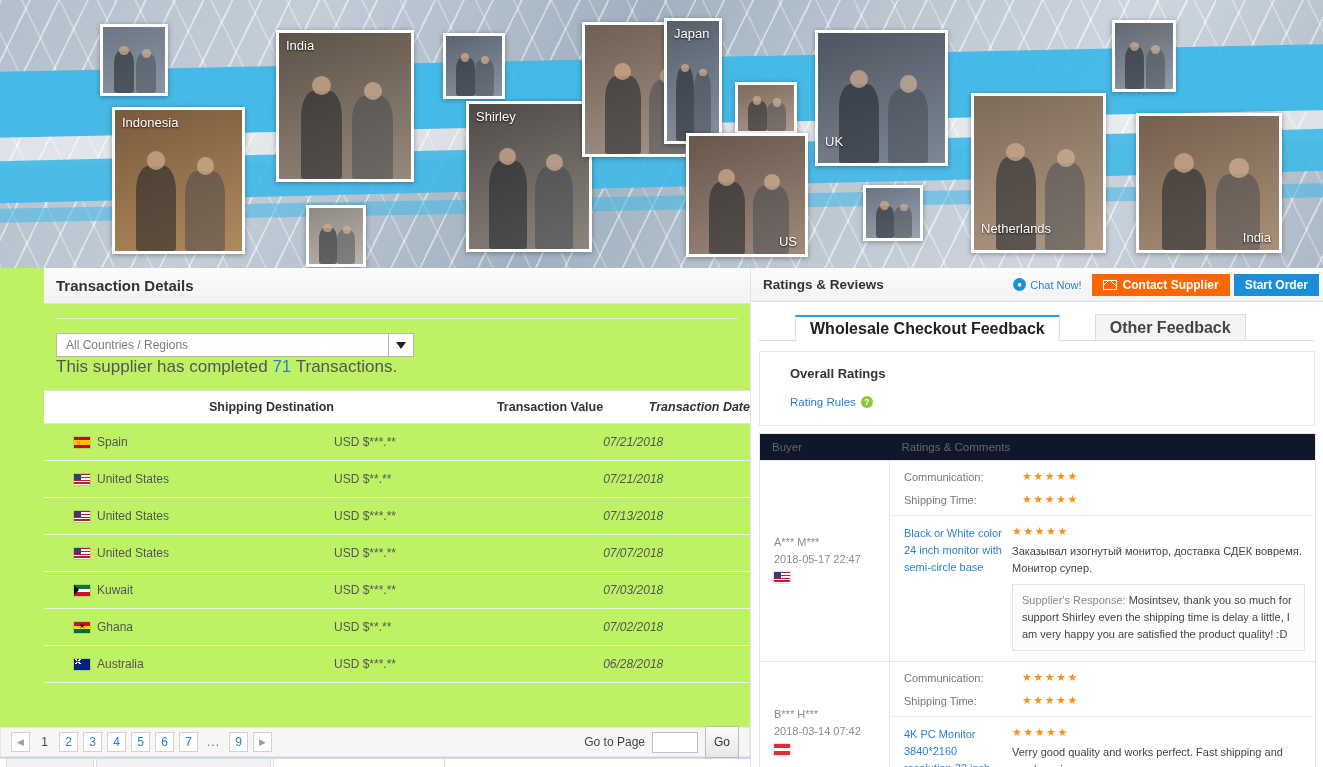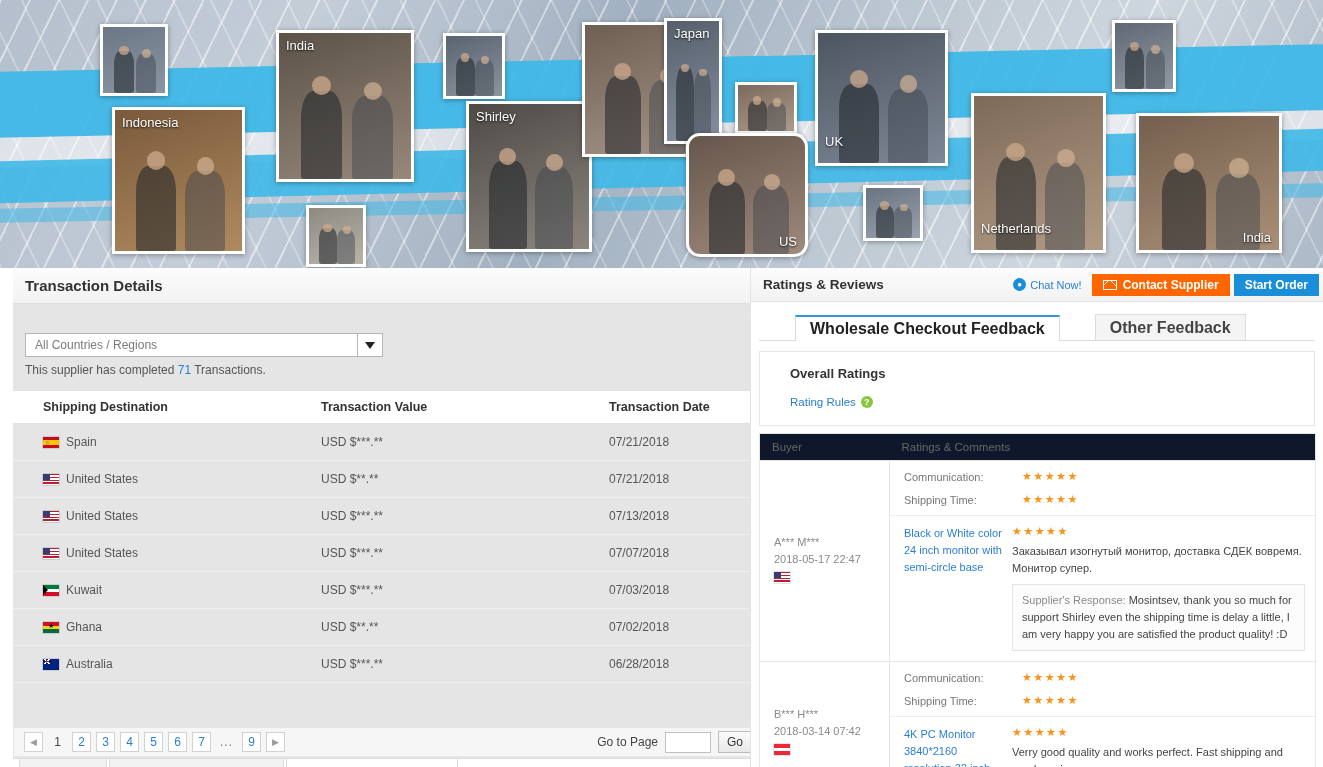--- a/index.html
+++ b/index.html
@@ -59,23 +59,24 @@
   .cap.bl { left: 7px; bottom: 14px; }
   .cap.br { right: 8px; bottom: 5px; }
   .ppl { position: absolute; inset: 0; }
   .ppl::before, .ppl::after {
     content: ""; position: absolute; bottom: 0;
     border-radius: 28% 28% 4px 4px;
   }
 
   
   .left-col {
-    position: absolute; left: 13px; top: 268px;
+    position: absolute; left: 0; top: 268px;
     width: 750px; height: 499px;
-    background: #e5e5e5;
+    background: #bef264;
+    padding-left: 44px;
   }
   .right-col {
     position: absolute; left: 750px; top: 268px;
     width: 573px; height: 499px;
     background: #fff;
     border-left: 1px solid #e3e3e3;
   }
 
   .section-head {
     height: 36px;
@@ -106,41 +107,41 @@
     border-left: 1px solid #b6b6b6;
     background: #fff;
     display: flex; align-items: center; justify-content: center;
   }
   .caret-dn {
     width: 0; height: 0;
     border-left: 5px solid transparent;
     border-right: 5px solid transparent;
     border-top: 7px solid #222;
   }
-  .sub-note { font-size: 12px; color: #555; margin-top: 6px; }
+  .sub-note { font-size: 17px; color: #555; margin-top: 0; }
   .sub-note .num { color: #2a7fd4; }
 
   
   .tx-table { width: 100%; border-collapse: collapse; margin-top: 13px; }
   .tx-table th {
-    text-align: left;
+    text-align: right;
     font-size: 12.5px; font-weight: bold; color: #333;
     padding: 9px 0 9px 0;
     border-top: 1px solid #e2e2e2;
     border-bottom: 1px solid #e2e2e2;
     background: #fff;
   }
   .tx-table td {
     font-size: 12px; color: #555;
     padding: 11px 0;
     border-bottom: 1px solid #efefef;
   }
   .c-dest { width: 308px; padding-left: 30px !important; }
   .c-val  { width: 288px; }
-  .c-date { width: 154px; }
+  .c-date { width: 154px; font-style: italic; }
   th.c-dest { padding-left: 30px !important; }
   .dest-cell { display: flex; align-items: center; gap: 7px; }
   .flag { width: 16px; height: 11px; display: inline-block; flex: 0 0 auto;
           box-shadow: 0 0 0 .5px rgba(0,0,0,.22); position: relative; overflow: hidden; }
 
   
   .f-es { background: linear-gradient(#c60b1e 0 25%, #ffc400 25% 75%, #c60b1e 75% 100%); }
   .f-es::after { content:""; position:absolute; left:3px; top:4px; width:3px; height:4px; background:#d8a33a; }
   .f-us { background: repeating-linear-gradient(#b22234 0 1.4px, #fff 1.4px 2.8px); }
   .f-us::before { content:""; position:absolute; left:0; top:0; width:7px; height:6px; background:#3c3b6e; }
@@ -181,21 +182,21 @@
     color: #2a7fd4; font-size: 12px;
     display: inline-flex; align-items: center; justify-content: center;
     margin-right: 5px; padding: 0 4px;
   }
   .pg.cur { border-color: transparent; background: transparent; color: #444; }
   .pg.nav { color: #9b9b9b; font-size: 9px; }
   .pg.dots { border: none; background: transparent; color: #777; letter-spacing: 1px; }
   .goto { margin-left: auto; display: flex; align-items: center; gap: 7px; font-size: 12px; color: #444; }
   .goto input { width: 46px; height: 21px; border: 1px solid #c0c0c0; background:#fff; }
   .goto .gobtn {
-    width: 34px; height: 22px; border: 1px solid #bcbcbc;
+    width: 34px; height: 32px; border: 1px solid #bcbcbc;
     background: linear-gradient(#fbfbfb,#e8e8e8);
     font-size: 12px; color: #333;
     display: inline-flex; align-items: center; justify-content: center;
   }
   .bottom-strip {
     position: absolute; left: 0; bottom: 0; width: 750px; height: 9px;
     background: #fff; border-top: 1px solid #dcdcdc;
   }
   .bs-tab { position: absolute; top: -1px; height: 10px; border: 1px solid #dcdcdc; border-bottom: none; background: #f2f2f2; }
 
@@ -377,21 +378,21 @@
         </div>
         <div class="photo" style="left: 815px; top: 30px; width: 133px; height: 136px; background: linear-gradient(160deg, rgb(77, 85, 96), rgb(126, 135, 149));">
           <div class="ppl" style="">
             <span style="position:absolute;left:21.28px;bottom:0;width:39.9px;height:78.88px;background:rgba(30,34,40,.55);border-radius:30% 30% 3px 3px;"></span>
             <span style="position:absolute;left:31.654000000000003px;bottom:74.88px;width:18.354px;height:18.354px;background:rgba(205,170,140,.75);border-radius:50%;"></span>
             <span style="position:absolute;right:17.29px;bottom:0;width:39.9px;height:74.1472px;background:rgba(60,66,76,.45);border-radius:30% 30% 3px 3px;"></span>
             <span style="position:absolute;right:27.664px;bottom:70.1472px;width:17.556px;height:17.556px;background:rgba(210,178,148,.7);border-radius:50%;"></span>
           </div>
           <span class="cap bl">UK</span>
         </div>
-        <div class="photo" style="left: 686px; top: 133px; width: 122px; height: 124px; background: linear-gradient(160deg, rgb(103, 86, 76), rgb(159, 138, 124)); border-radius: 14px;">
+        <div class="photo" style="left: 686px; top: 133px; width: 122px; height: 124px; background: linear-gradient(160deg, rgb(103, 86, 76), rgb(159, 138, 124));">
           <div class="ppl" style="">
             <span style="position:absolute;left:19.52px;bottom:0;width:36.6px;height:71.92px;background:rgba(30,34,40,.55);border-radius:30% 30% 3px 3px;"></span>
             <span style="position:absolute;left:29.036px;bottom:67.92px;width:16.836000000000002px;height:16.836000000000002px;background:rgba(205,170,140,.75);border-radius:50%;"></span>
             <span style="position:absolute;right:15.860000000000001px;bottom:0;width:36.6px;height:67.6048px;background:rgba(60,66,76,.45);border-radius:30% 30% 3px 3px;"></span>
             <span style="position:absolute;right:25.376px;bottom:63.6048px;width:16.104px;height:16.104px;background:rgba(210,178,148,.7);border-radius:50%;"></span>
           </div>
           <span class="cap br">US</span>
         </div>
         <div class="photo" style="left: 863px; top: 185px; width: 60px; height: 56px; background: linear-gradient(160deg, rgb(106, 116, 128), rgb(154, 163, 175));">
           <div class="ppl" style="">

